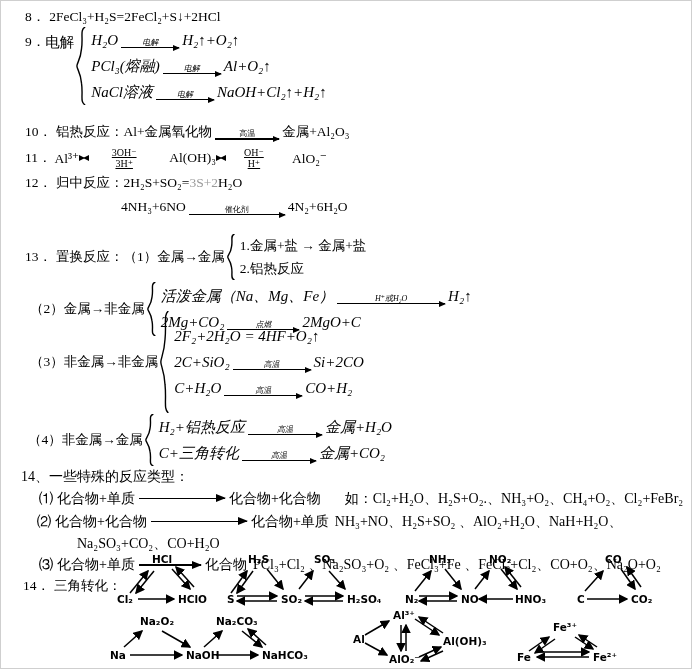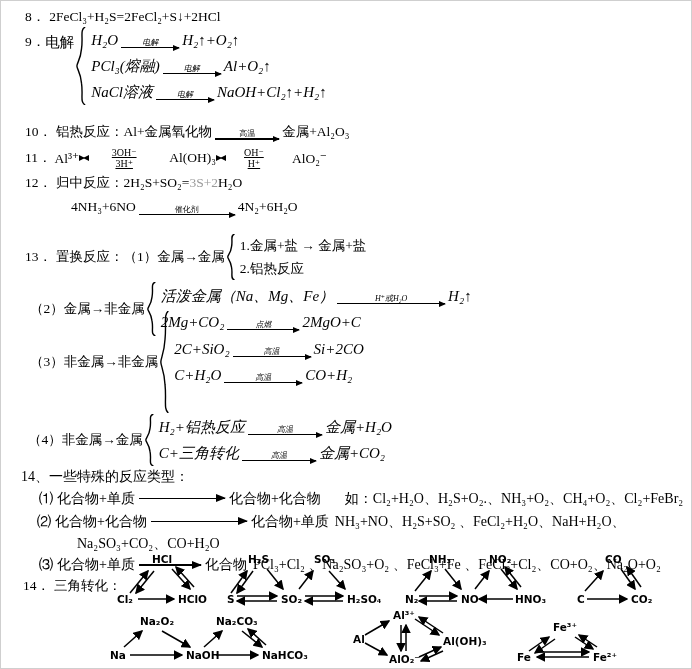--- a/index.html
+++ b/index.html
@@ -118,21 +118,21 @@
     <span>AlO₂⁻</span>
   </div>
 
   <div class="l" style="height:22px">
     <span class="num">12．</span>
     <span>归中反应：</span>
     <span>2H₂S+SO₂=</span>
     <span class="faint">3S+2</span>
     <span>H₂O</span>
   </div>
-  <div class="l" style="height:26px;margin-left:46px">
+  <div class="l" style="height:26px;margin-left:96px">
     <span>4NH₃+6NO</span>
     <span class="rxa" style="width:96px">
           <span class="lab">催化剂</span>
           <span class="sh"></span>
         </span>
     <span>4N₂+6H₂O</span>
   </div>
 
   <div style="height:12px"></div>
 
@@ -173,20 +173,21 @@
       </span>
     </span>
   </div>
 
   <div class="l" style="height:104px;margin-left:5px;margin-top:-26px">
     <span>（3）非金属→非金属</span>
     <svg class="brc" width="10" height="102" viewBox="0 0 12 100" preserveAspectRatio="none">
       <path d="M10 0 C4 4 8 12 6 28 C5 42 1 46 1 50 C1 54 5 58 6 72 C8 88 4 96 10 100" fill="none" stroke="#000" stroke-width="1.4" vector-effect="non-scaling-stroke"></path>
     </svg>
     <span class="ecol">
+      <span class="meq">2F₂+2H₂O = 4HF+O₂↑</span>
       <span class="meq">
         <span>2C+SiO₂</span>
         <span class="rxa" style="width:78px">
               <span class="lab">高温</span>
               <span class="sh"></span>
             </span>
         <span>Si+2CO</span>
       </span>
       <span class="meq">
         <span>C+H₂O</span>
@@ -232,21 +233,21 @@
     <span>化合物+单质</span>
     <span class="pla" style="width:86px"></span>
     <span>化合物+化合物</span>
     <span style="margin-left:24px">如：Cl₂+H₂O、H₂S+O₂.、NH₃+O₂、CH₄+O₂、Cl₂+FeBr₂</span>
   </div>
   <div class="l sec14" style="height:23px;margin-left:12px">
     <span class="num">⑵</span>
     <span>化合物+化合物</span>
     <span class="pla" style="width:96px"></span>
     <span>化合物+单质</span>
-    <span style="margin-left:6px">NH₃+NO、H₂S+SO₂ 、FeCl₂+H₂O、NaH+H₂O、</span>
+    <span style="margin-left:6px">NH₃+NO、H₂S+SO₂ 、AlO₂+H₂O、NaH+H₂O、</span>
   </div>
   <div class="l sec14" style="height:21px;margin-left:52px">
     <span>Na₂SO₃+CO₂、CO+H₂O</span>
   </div>
   <div class="l sec14" style="height:22px;margin-left:14px">
     <span class="num">⑶</span>
     <span>化合物+单质</span>
     <span class="pla" style="width:62px"></span>
     <span>化合物</span>
     <span style="margin-left:6px">PCl₃+Cl₂ 、Na₂SO₃+O₂ 、FeCl₃+Fe 、FeCl₂+Cl₂、CO+O₂、Na₂O+O₂</span>

